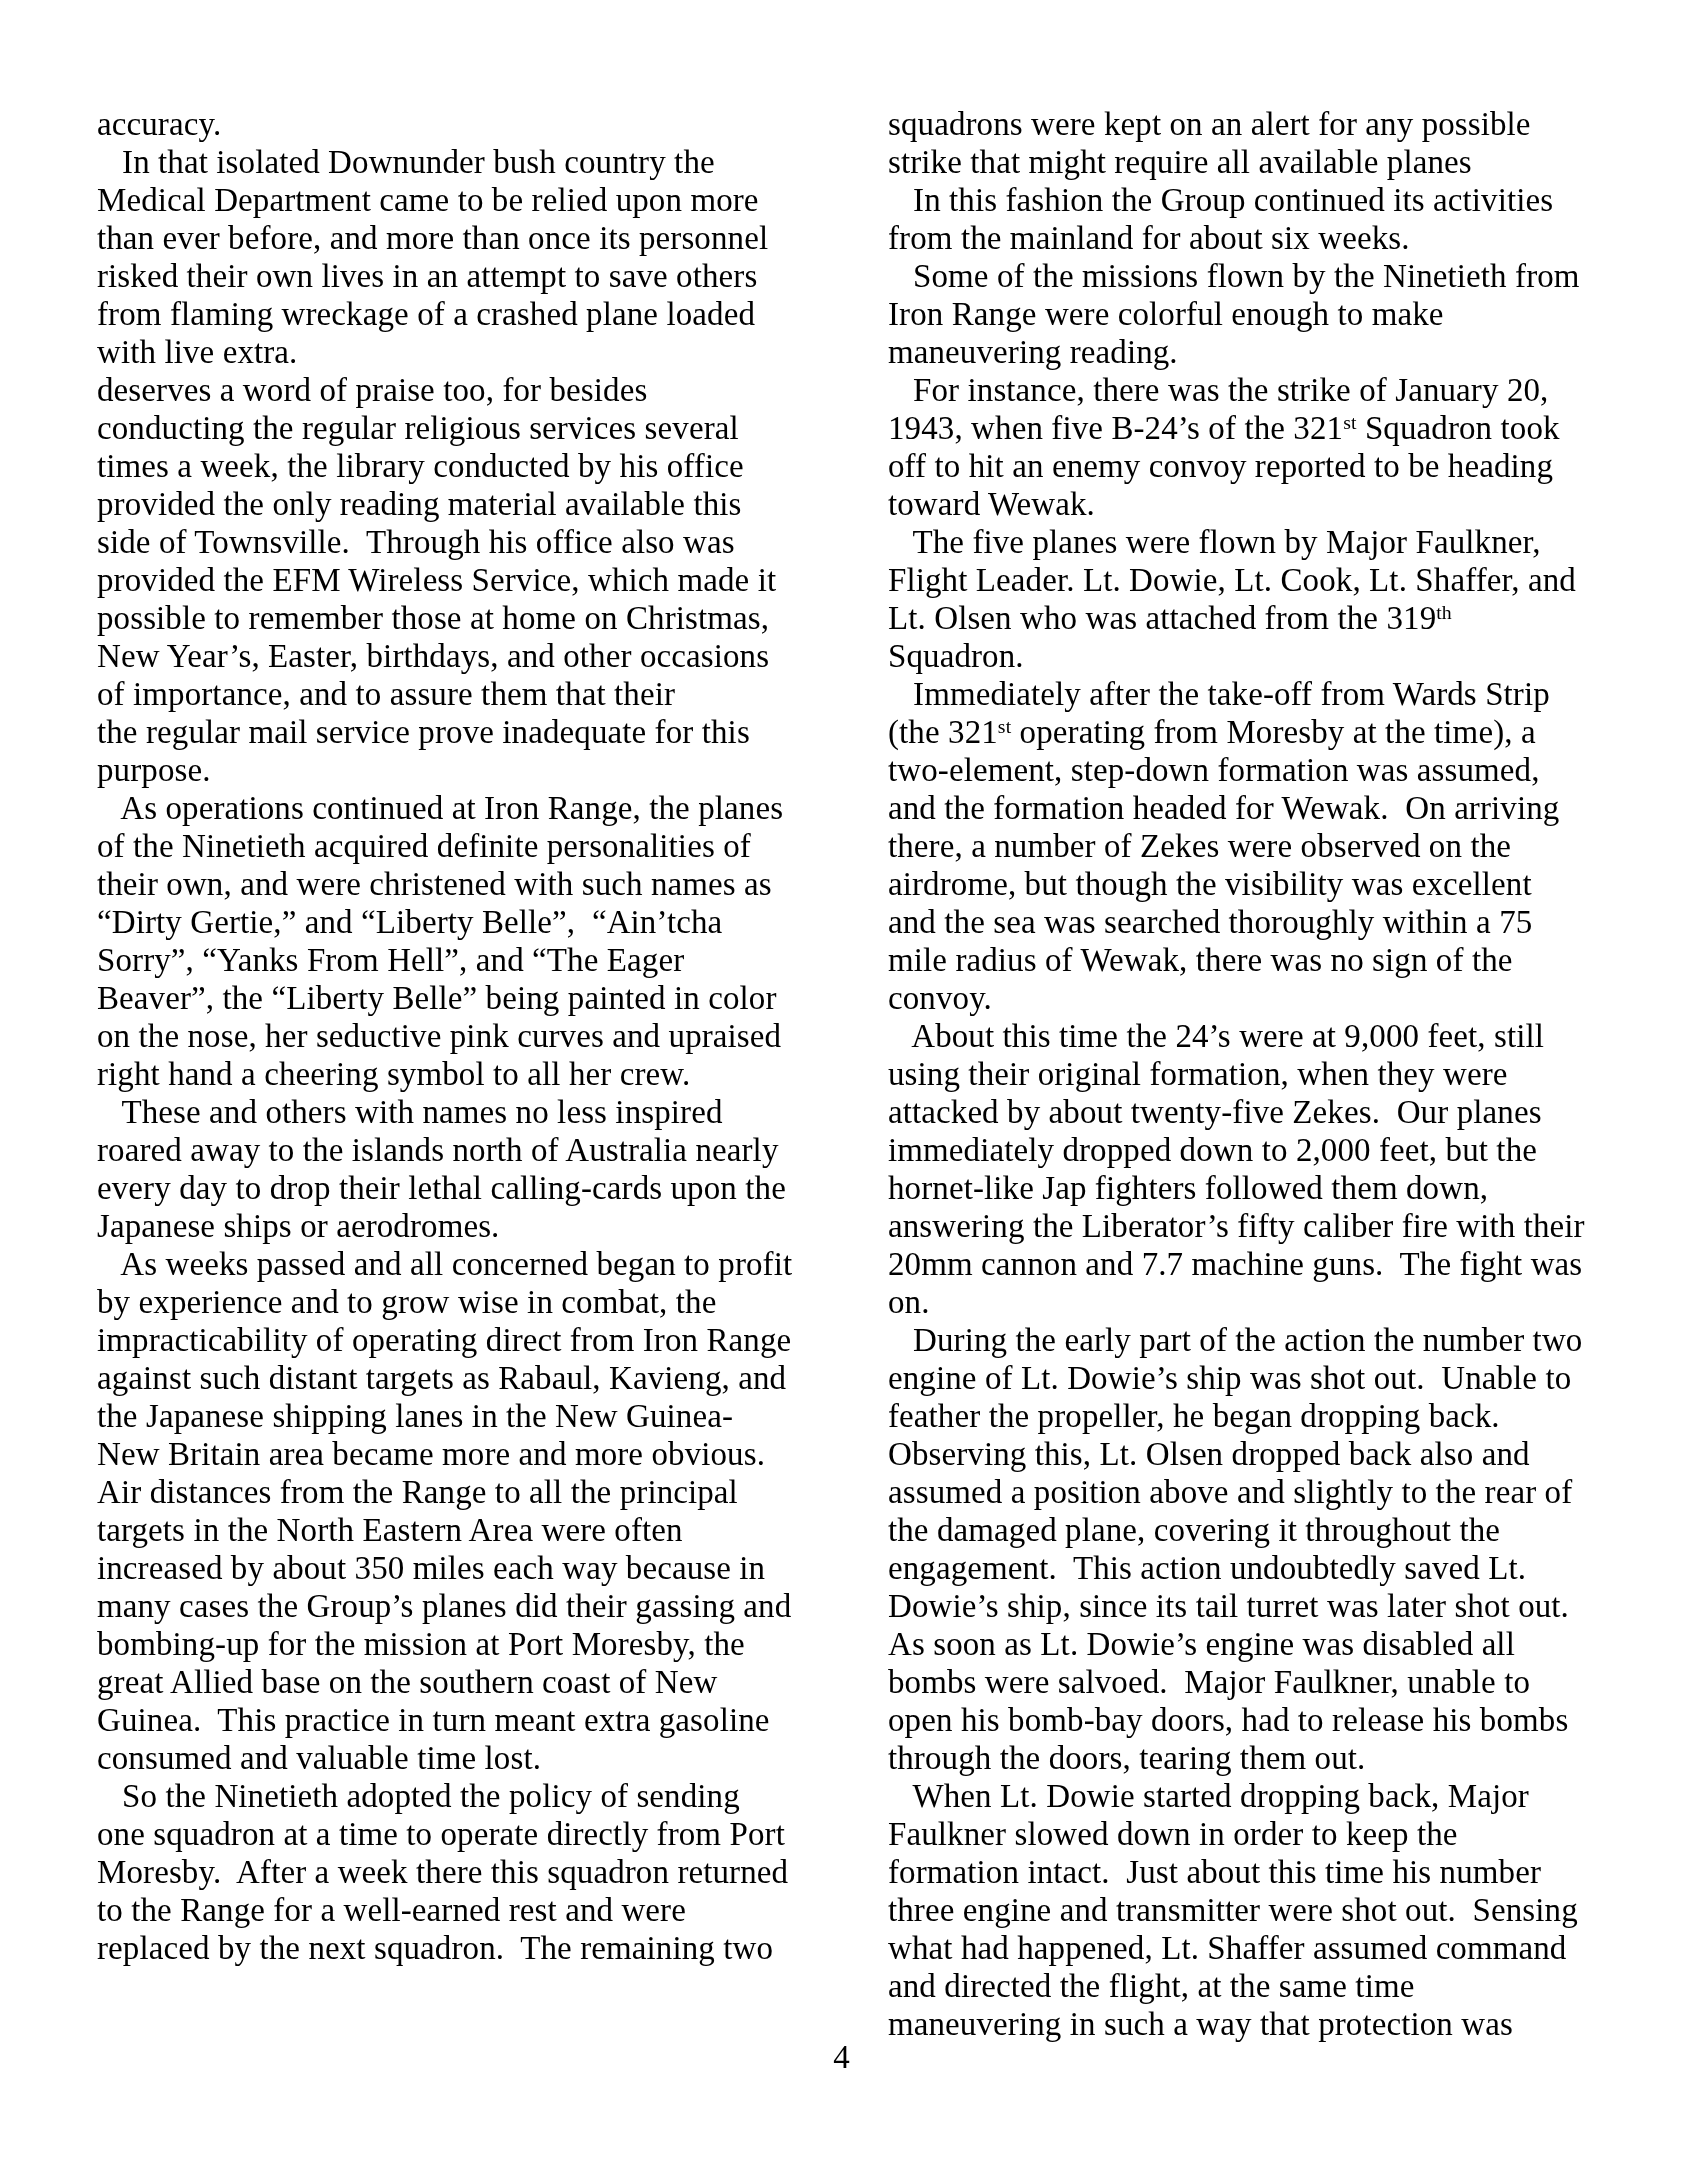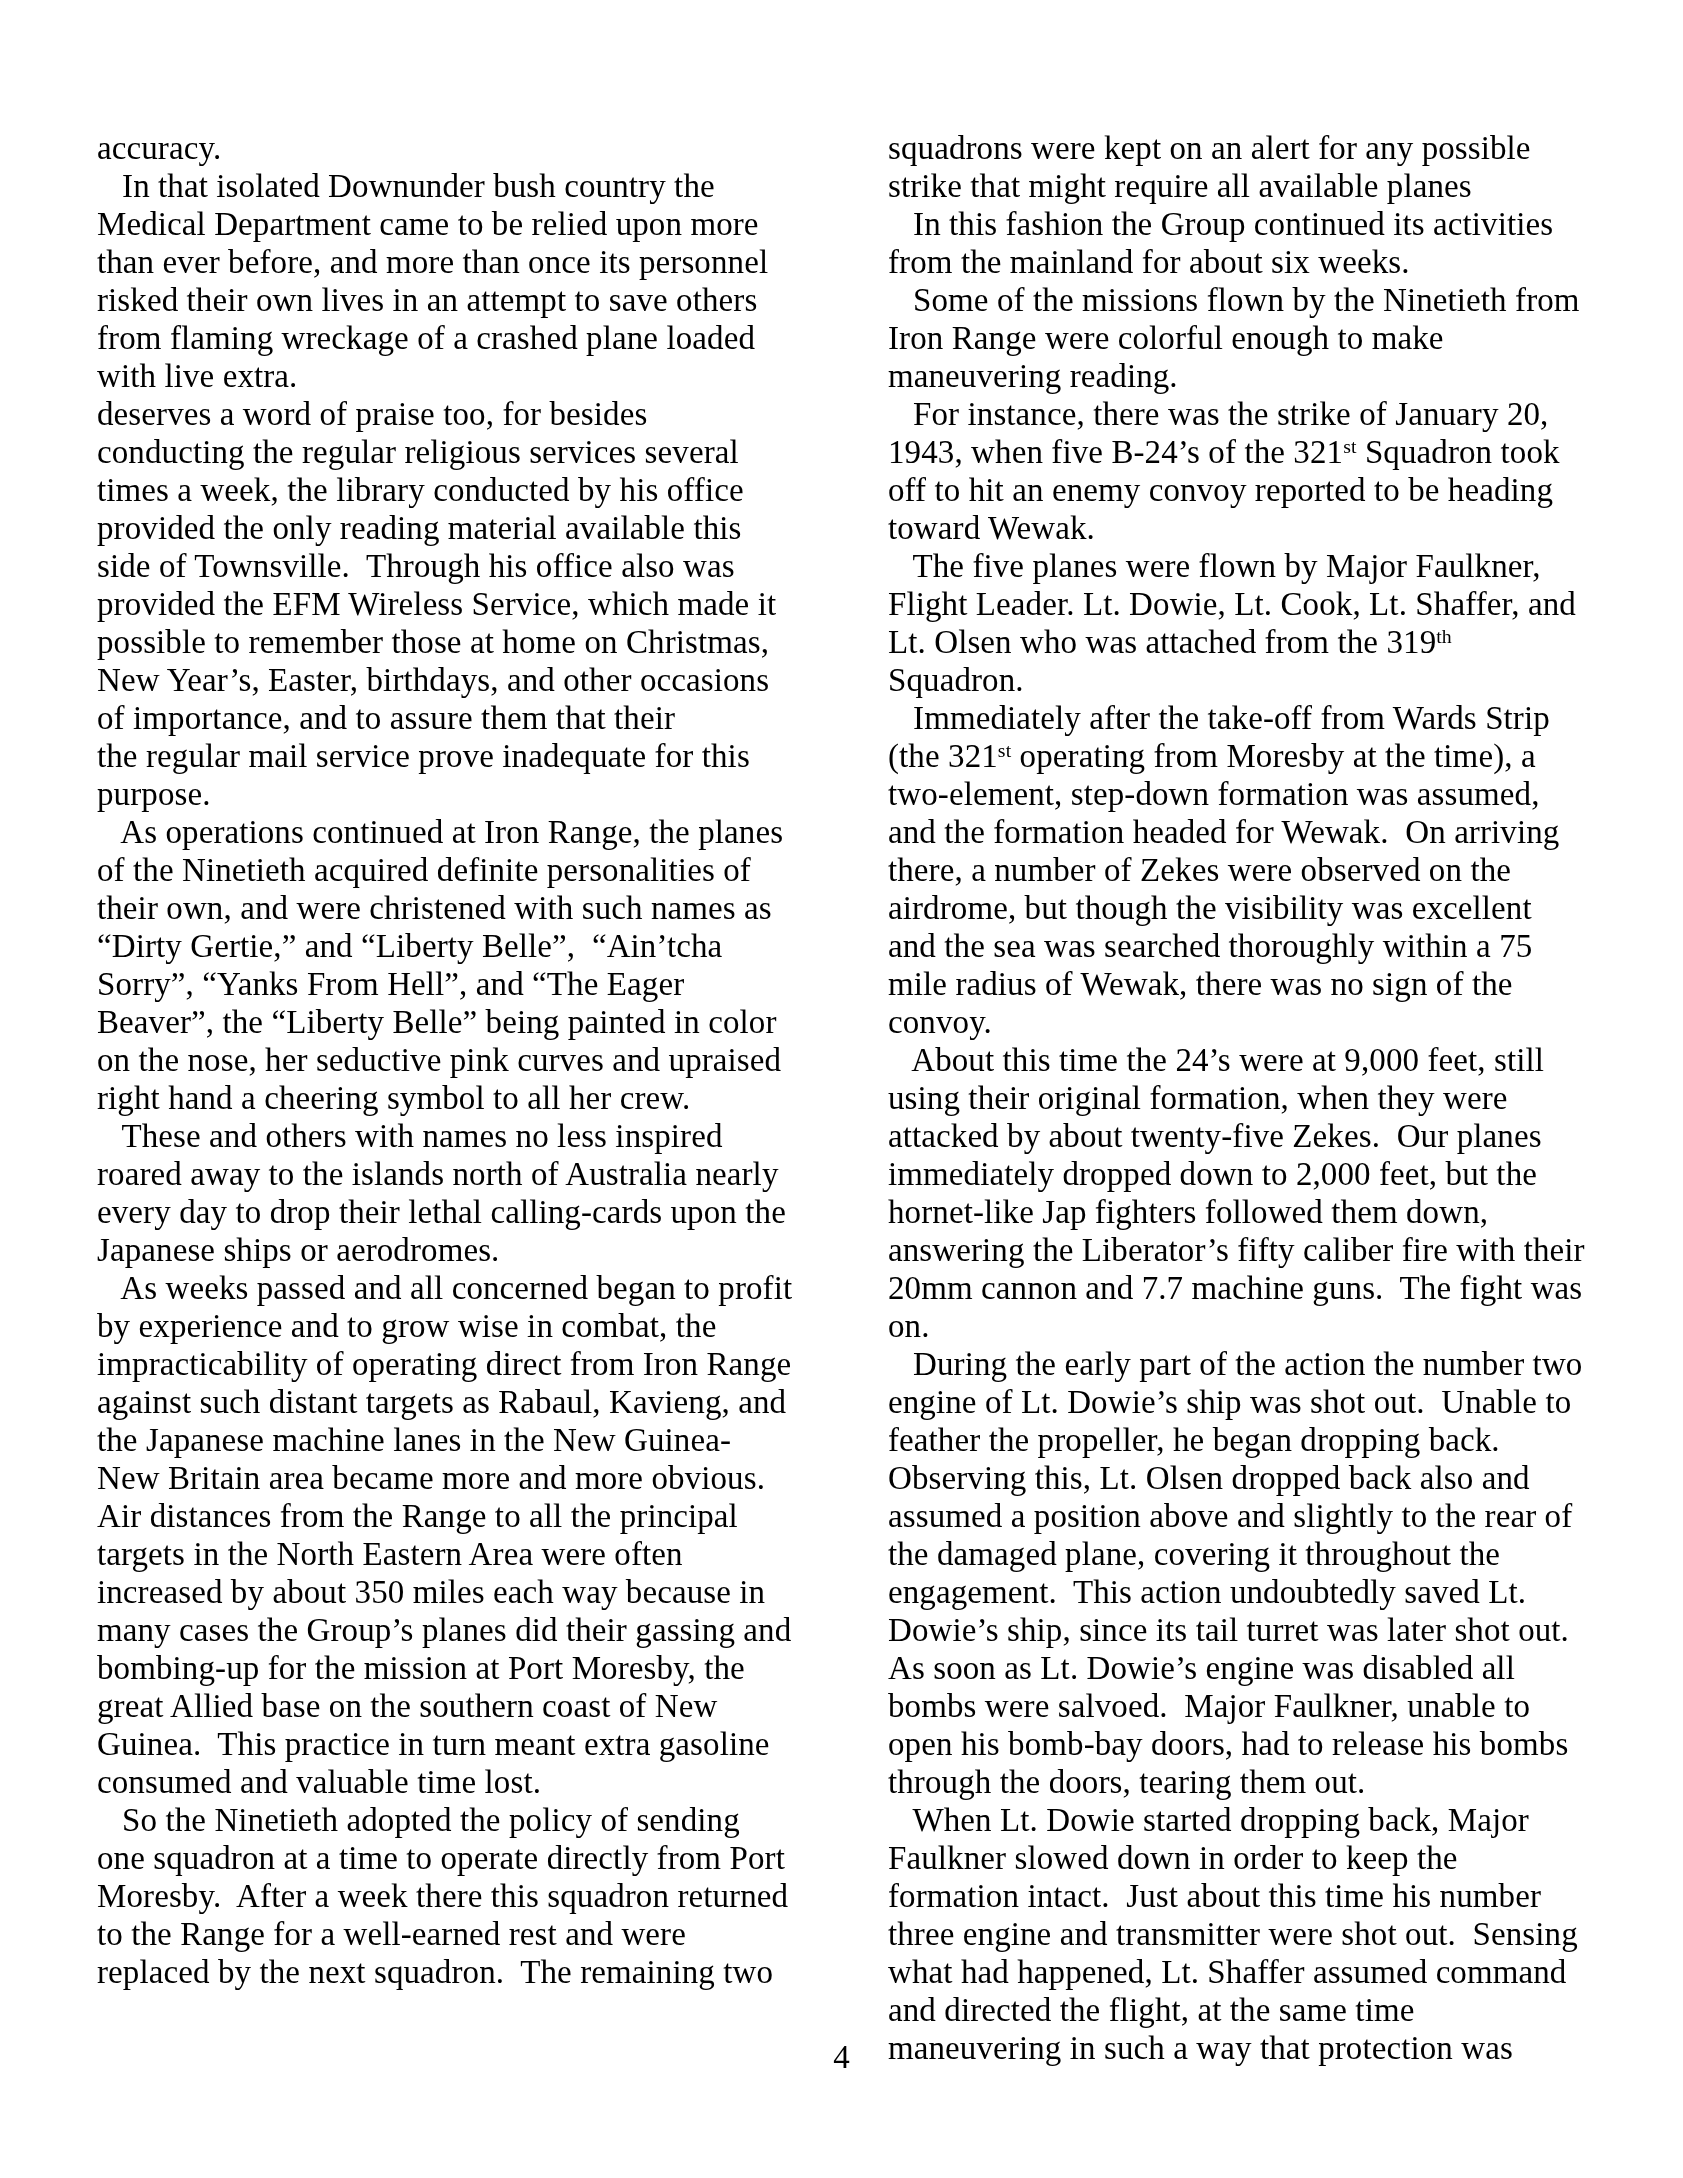--- a/index.html
+++ b/index.html
@@ -15,21 +15,20 @@
     color: #000000;
     font-family: "Liberation Serif", "DejaVu Serif", serif;
     overflow: hidden;
   }
   .columns {
     position: absolute;
     left: 97px;
     top: 105px;
     display: flex;
     gap: 96px;
-    margin-top: 24px;
   }
   .column {
     width: 695px;
     overflow: visible;
   }
   .line {
     white-space: pre;
     font-size: 33px;
     line-height: 38px;
     letter-spacing: 0.1px;
@@ -84,21 +83,21 @@
         <div class="line">on the nose, her seductive pink curves and upraised</div>
         <div class="line">right hand a cheering symbol to all her crew.</div>
         <div class="line">   These and others with names no less inspired</div>
         <div class="line">roared away to the islands north of Australia nearly</div>
         <div class="line">every day to drop their lethal calling-cards upon the</div>
         <div class="line">Japanese ships or aerodromes.</div>
         <div class="line">   As weeks passed and all concerned began to profit</div>
         <div class="line">by experience and to grow wise in combat, the</div>
         <div class="line">impracticability of operating direct from Iron Range</div>
         <div class="line">against such distant targets as Rabaul, Kavieng, and</div>
-        <div class="line">the Japanese machine lanes in the New Guinea-</div>
+        <div class="line">the Japanese shipping lanes in the New Guinea-</div>
         <div class="line">New Britain area became more and more obvious.</div>
         <div class="line">Air distances from the Range to all the principal</div>
         <div class="line">targets in the North Eastern Area were often</div>
         <div class="line">increased by about 350 miles each way because in</div>
         <div class="line">many cases the Group’s planes did their gassing and</div>
         <div class="line">bombing-up for the mission at Port Moresby, the</div>
         <div class="line">great Allied base on the southern coast of New</div>
         <div class="line">Guinea.  This practice in turn meant extra gasoline</div>
         <div class="line">consumed and valuable time lost.</div>
         <div class="line">   So the Ninetieth adopted the policy of sending</div>

